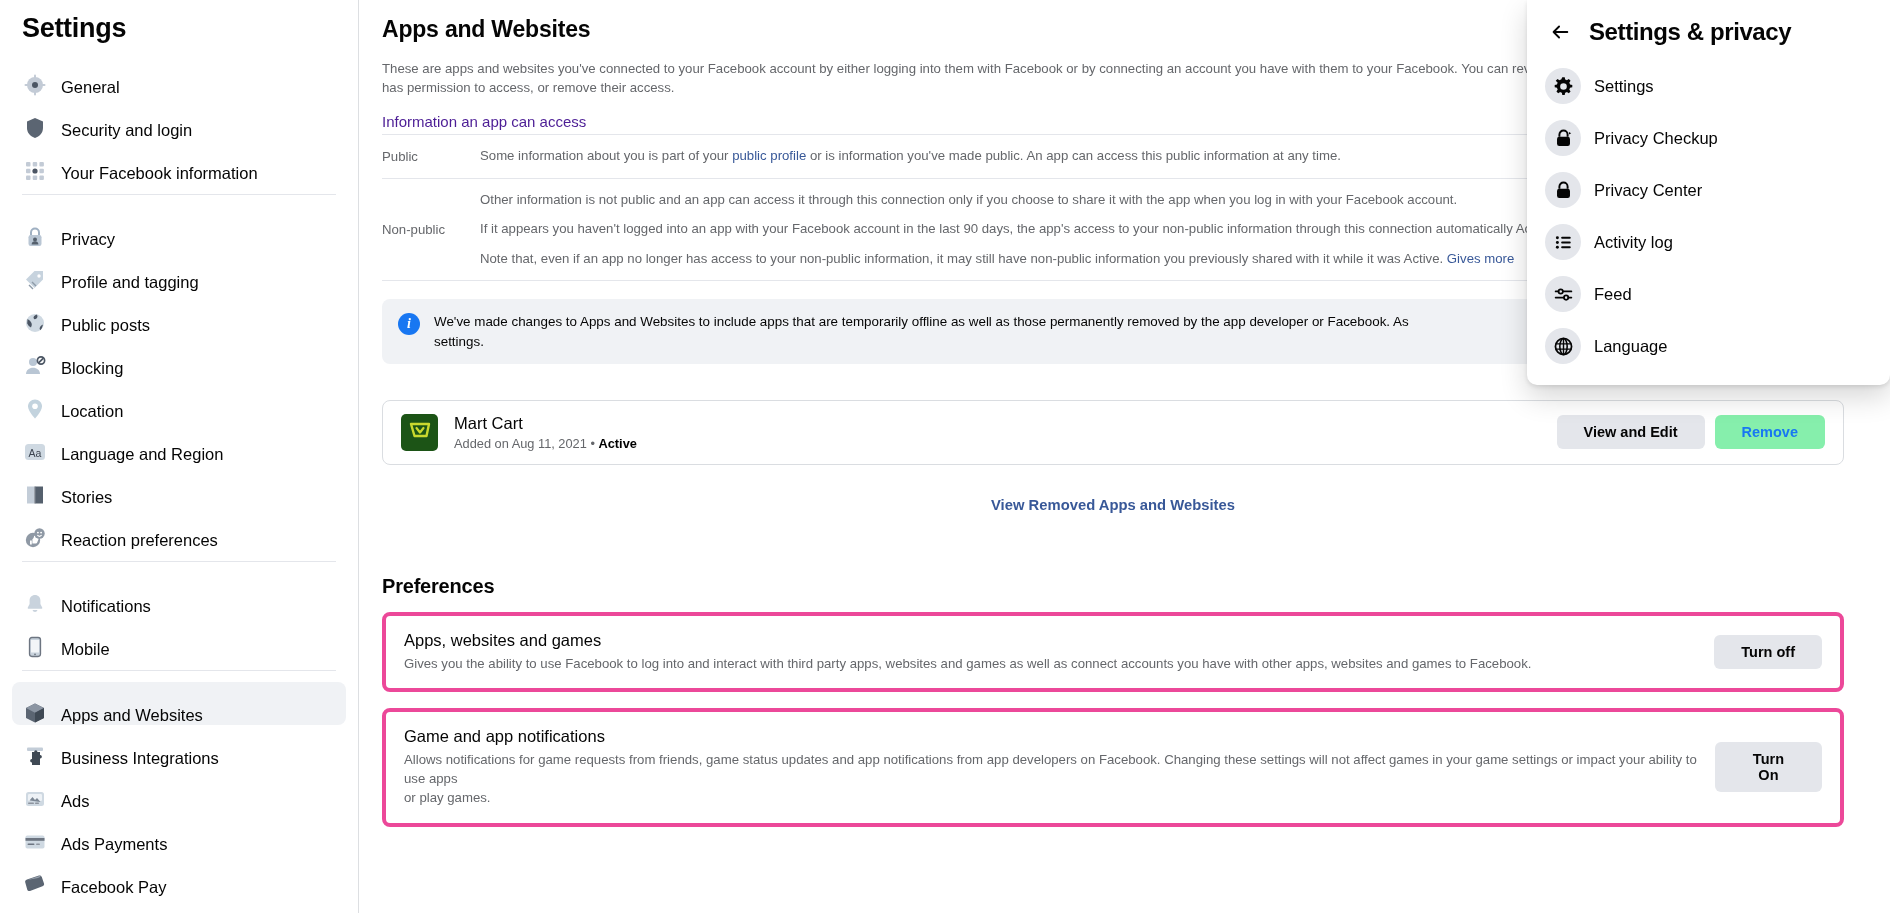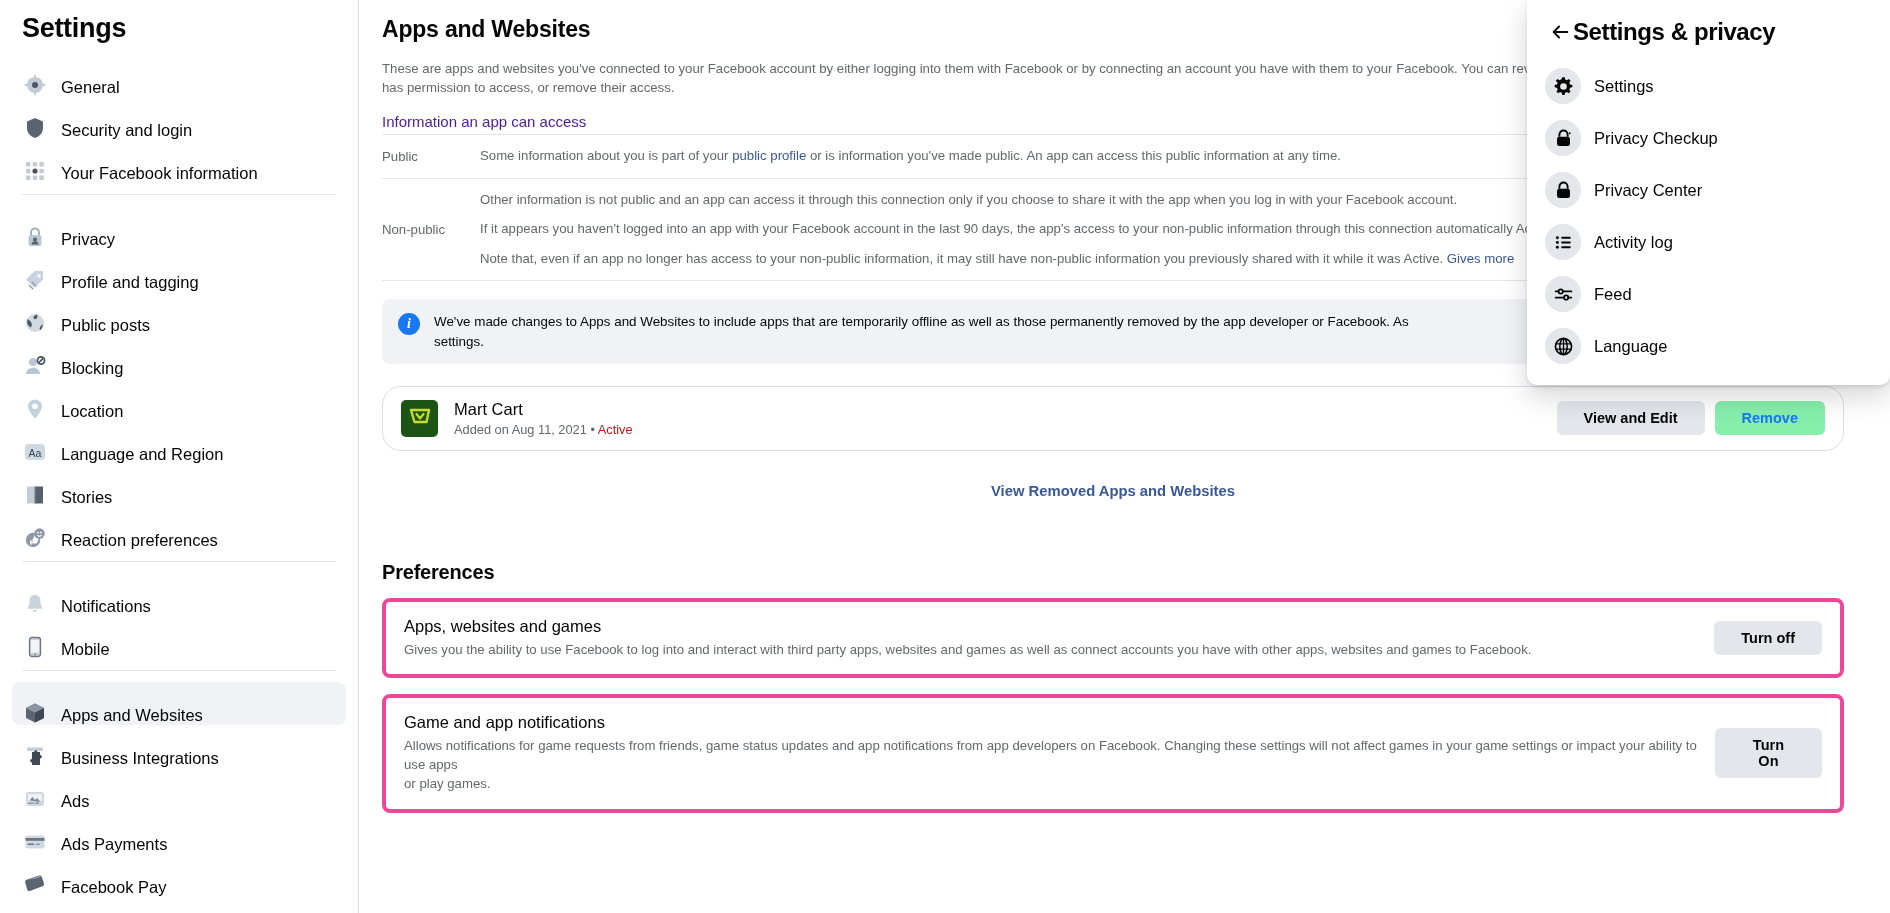--- a/index.html
+++ b/index.html
@@ -97,37 +97,37 @@
     flex: 0 0 22px; margin-top: 1px;
     font-family: "Liberation Serif", serif;
   }
   .banner-text {
     font-size: 13.4px; color: #050505; line-height: 1.45;
     white-space: pre-wrap;
   }
 
   
   .app-card {
-    margin-top: 22px;
+    margin-top: 36px;
     width: 1462px;
     border: 1px solid #dadde1;
-    border-radius: 19px;
+    border-radius: 8px;
     display: flex; align-items: center;
     padding: 13px 18px;
   }
   .app-icon {
     width: 37px; height: 37px; border-radius: 5px;
     background: #1c5416;
     display: flex; align-items: center; justify-content: center;
     flex: 0 0 37px;
   }
   .app-meta { margin-left: 16px; flex: 1 1 auto; }
   .app-name { font-size: 16.5px; color: #050505; margin-bottom: 3px; }
   .app-sub { font-size: 12.8px; color: #65676b; }
-  .app-status { color: #b91c1c; font-weight: normal; }
+  .app-status { color: #000000; font-weight: bold; }
   .btn {
     border: none; border-radius: 6px;
     font-size: 14.5px; font-weight: bold;
     padding: 9px 27px; cursor: pointer;
     font-family: "Liberation Sans", sans-serif;
   }
   .btn-grey { background: #e4e6eb; color: #050505; }
   .btn-blue { background: #86efac; color: #1877f2; }
   .btn-row { display: flex; gap: 10px; }
 
@@ -158,21 +158,21 @@
     left: 1527px; top: 0;
     width: 363px; height: 385px;
     background: #ffffff;
     border-bottom-left-radius: 10px;
     border-bottom-right-radius: 10px;
     box-shadow: 0 12px 28px rgba(0,0,0,0.16), 0 2px 4px rgba(0,0,0,0.10);
     padding: 8px 10px 12px 10px;
     z-index: 20;
   }
   .panel-head {
-    display: flex; align-items: center; 
+    display: flex; align-items: center; gap: 16px;
     padding: 10px 8px 14px 10px;
   }
   .panel-title {
     font-size: 24px; font-weight: bold; color: #050505;
     letter-spacing: -0.4px;
   }
   .panel-item {
     display: flex; align-items: center; gap: 13px;
     height: 52px; padding: 0 8px;
     border-radius: 8px; cursor: pointer;

